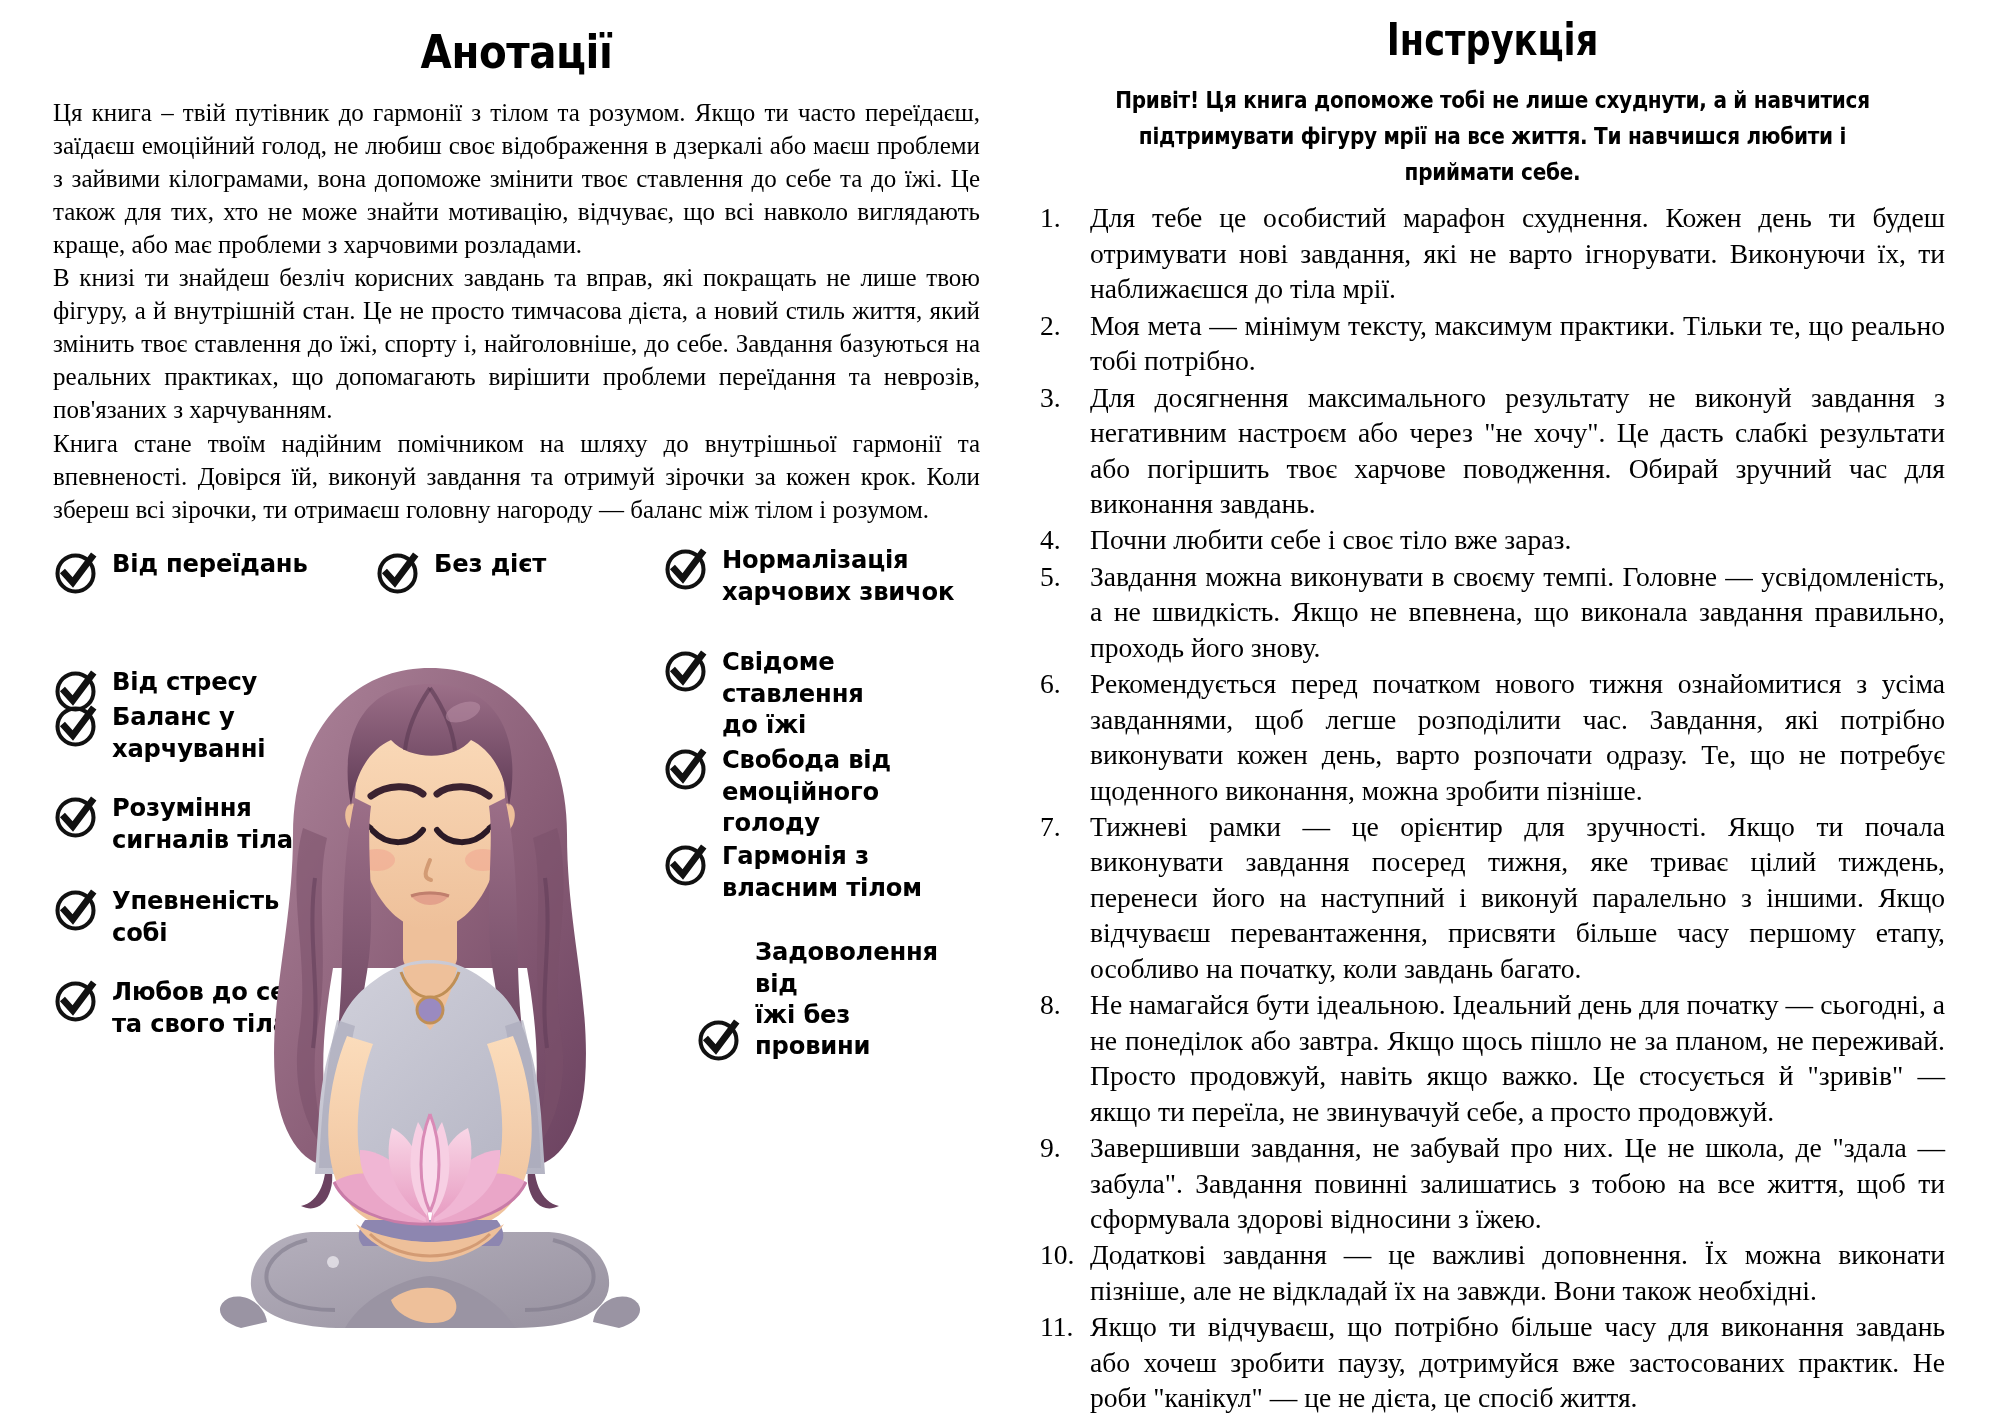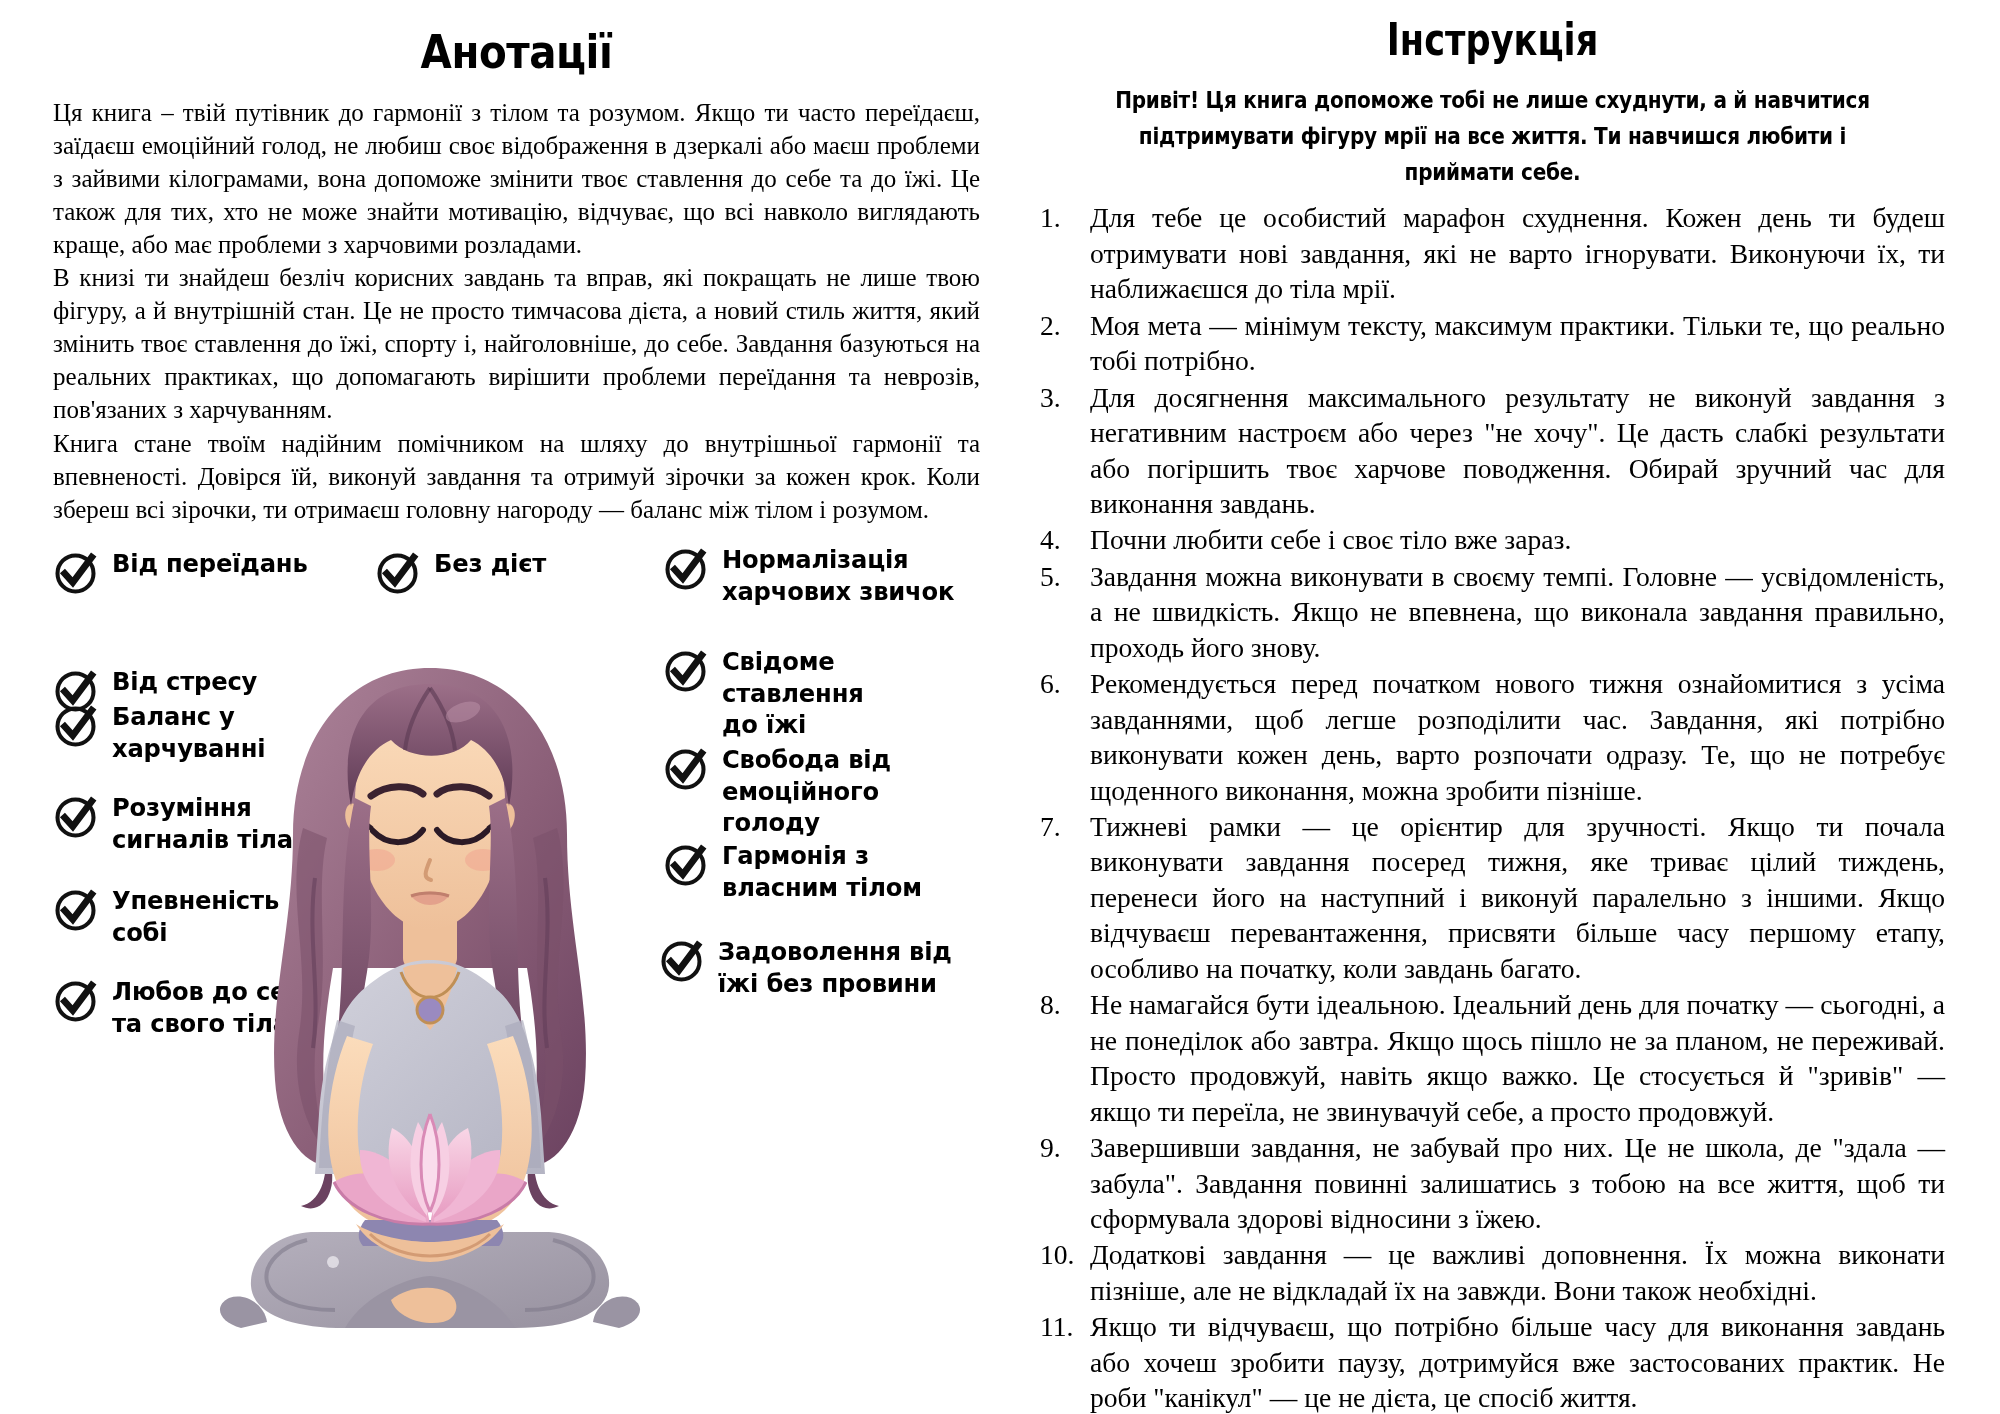--- a/index.html
+++ b/index.html
@@ -100,21 +100,21 @@
   .ci-l6 { left: 0px;  top: 428px; }
 
   
   .ci-m1 { left: 322px; top: 0px; }
 
   
   .ci-r1 { left: 610px; top: -4px;  }
   .ci-r2 { left: 610px; top: 98px;  }
   .ci-r3 { left: 610px; top: 196px; }
   .ci-r4 { left: 610px; top: 292px; }
-  .ci-r5 { left: 606px; top: 388px; }
+  .ci-r5 { left: 643px; top: 388px; align-items: flex-end; }
 
   
   .illustration {
     position: absolute;
     left: 215px;
     top: 628px;
     width: 430px;
     height: 730px;
     pointer-events: none;
   }

